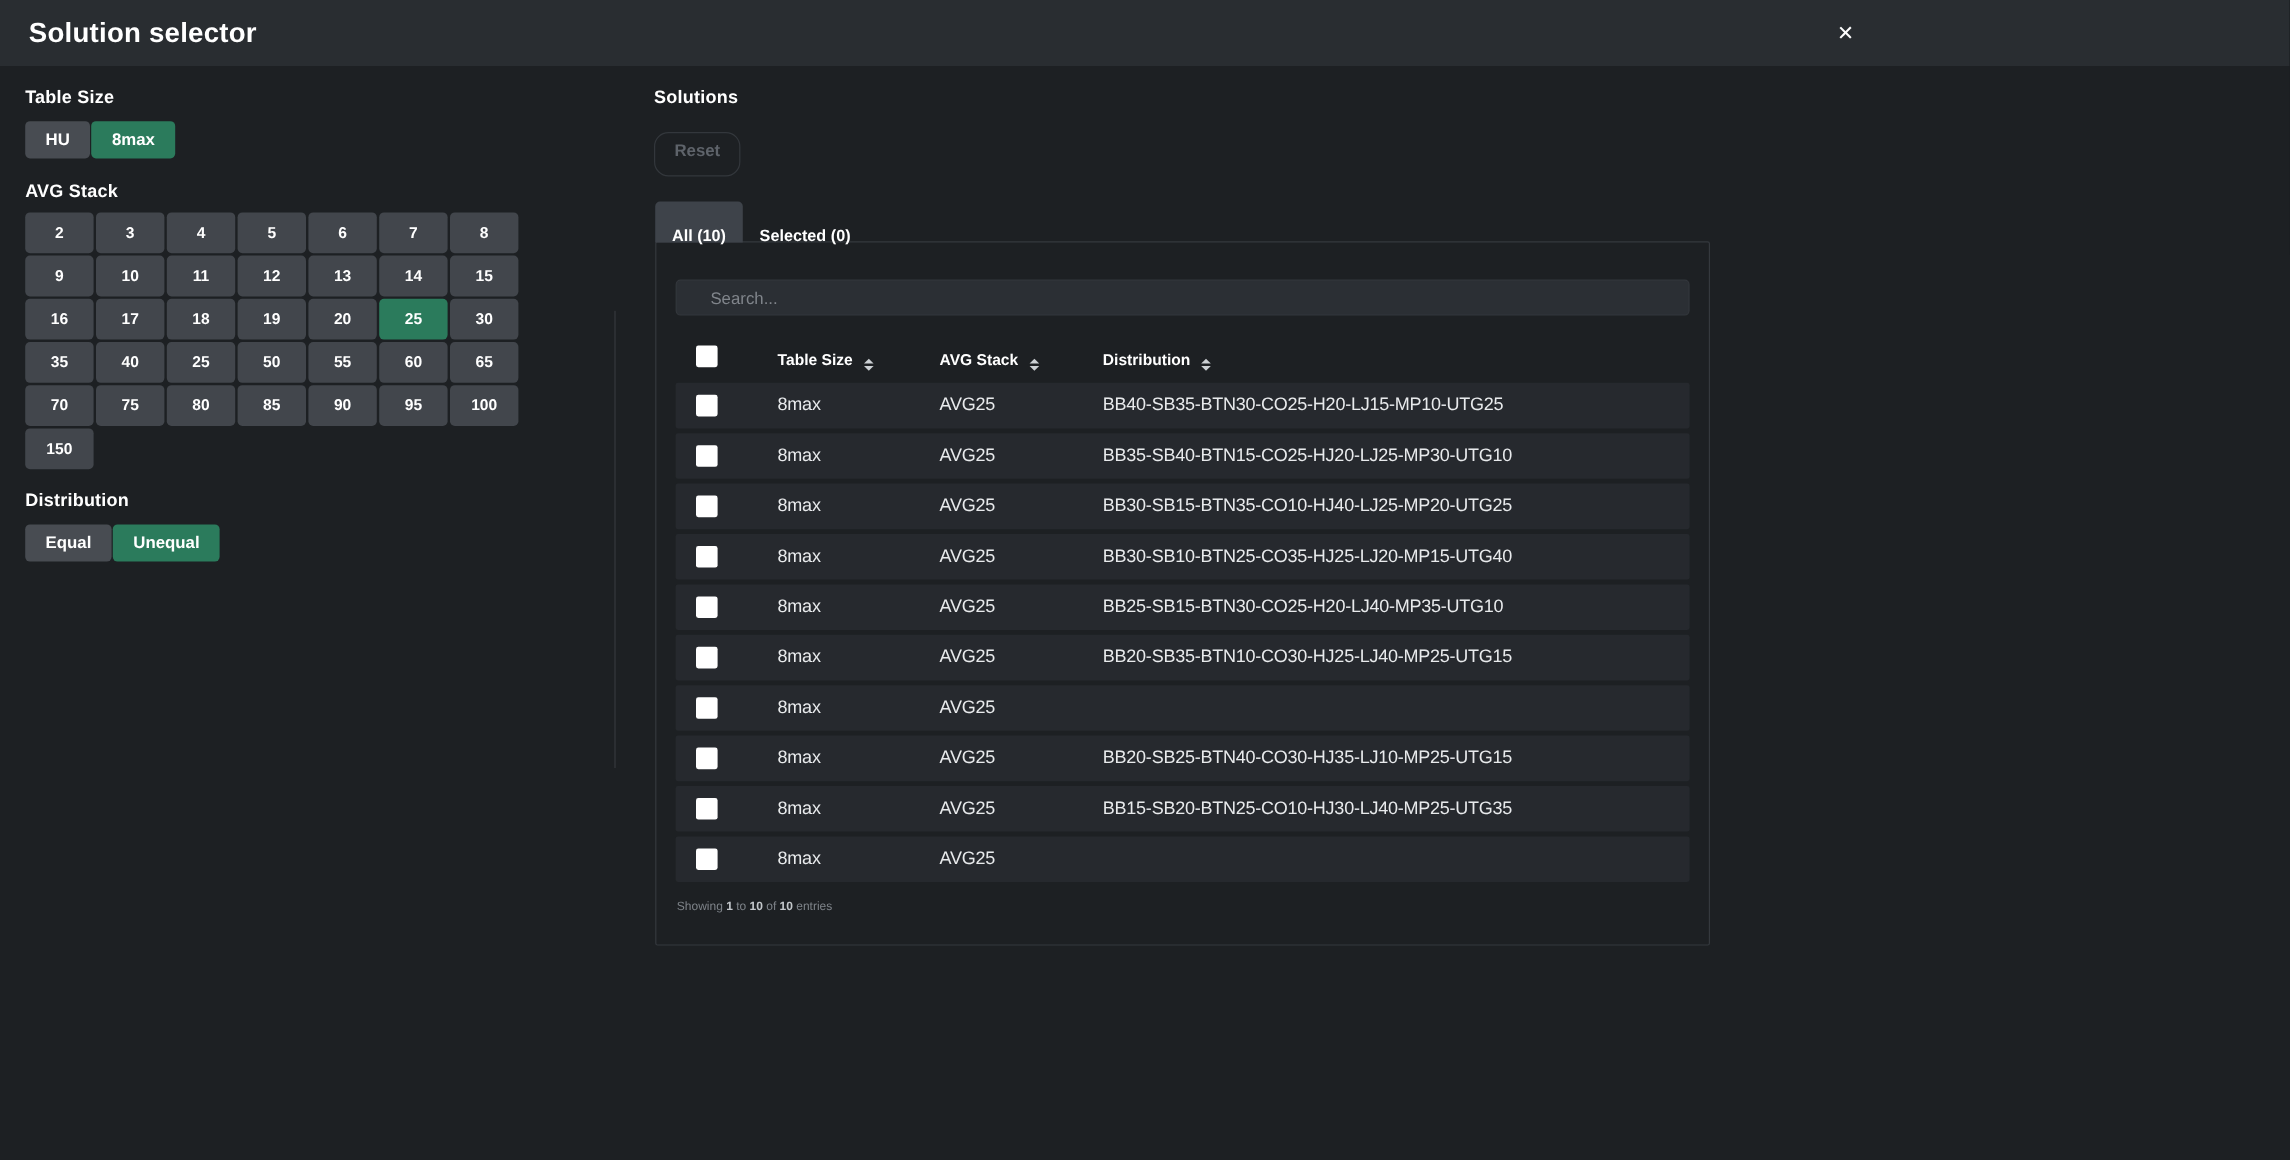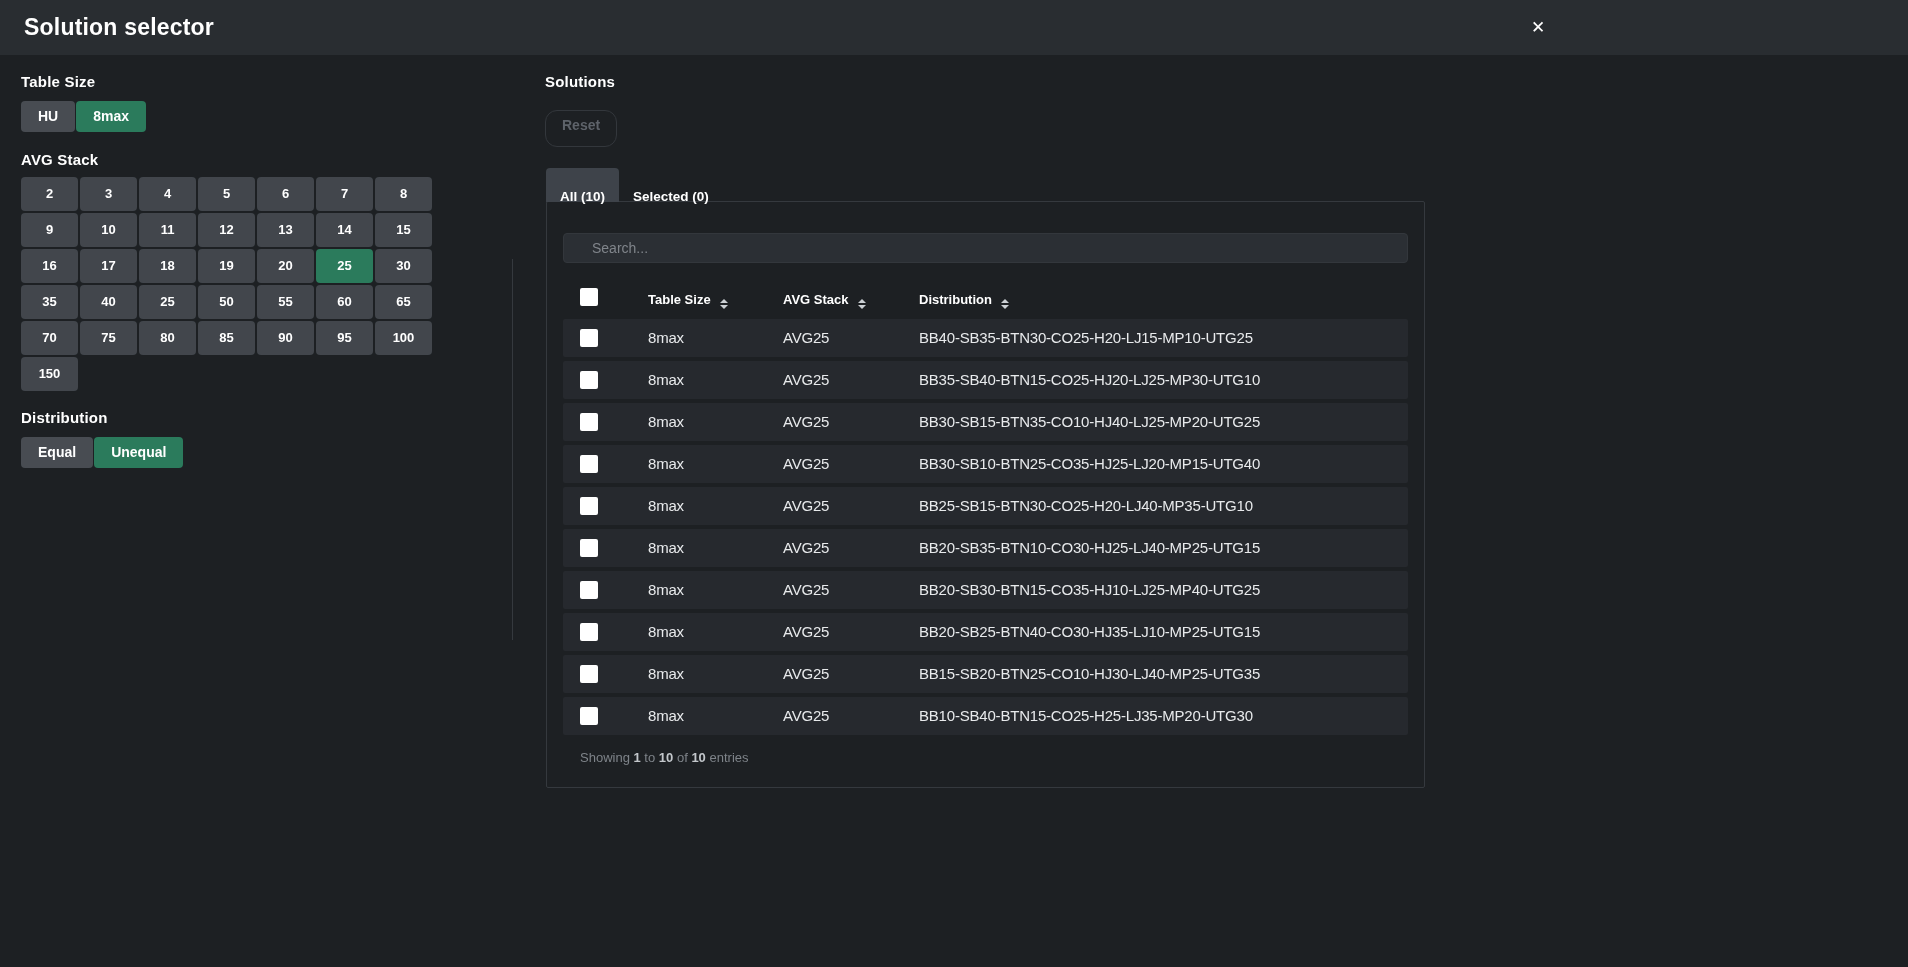--- a/index.html
+++ b/index.html
@@ -55,21 +55,21 @@
   .sort-icon i { display:block; width:0; height:0; border-left:4px solid transparent; border-right:4px solid transparent; }
   .sort-icon .up { border-bottom:4px solid #ccd0d4; }
   .sort-icon .down { border-top:4px solid #ccd0d4; }
 
   #rows { position:absolute; left:16px; top:117px; width:845px; }
   .trow { position:relative; height:38px; margin-bottom:4px; background:#26292e; border-radius:2px; cursor:pointer; }
   .trow .checkbox { position:absolute; left:17px; top:10px; }
   .cell { position:absolute; top:0; line-height:38px; font-size:15px; color:#e8eaec; white-space:nowrap; letter-spacing:-.2px; }
   .c-ts { left:85px; } .c-avg { left:220px; } .c-dist { left:356px; }
 
-  #table-footer { position:absolute; left:33px; top:548px; font-size:13px; color:#7e8389; }
+  #table-footer { position:absolute; left:17px; top:548px; font-size:10px; color:#7e8389; }
   #table-footer b { color:#c3c7cb; font-weight:bold; }
 </style>
 </head>
 <body>
 
 <div id="stage">
 
   <div id="header-bar">
     <div id="page-title">Solution selector</div>
     <div id="close-btn">✕</div>
@@ -190,39 +190,37 @@
         <div class="trow">
           <div class="checkbox"></div>
           <span class="cell c-ts">8max</span>
           <span class="cell c-avg">AVG25</span>
           <span class="cell c-dist">BB20-SB35-BTN10-CO30-HJ25-LJ40-MP25-UTG15</span>
         </div>
         <div class="trow">
           <div class="checkbox"></div>
           <span class="cell c-ts">8max</span>
           <span class="cell c-avg">AVG25</span>
-          <span class="cell c-dist">BB20-SB30-BTN15-CO35-HJ10-LJ25-MP40-UTG25</span>
         </div>
         <div class="trow">
           <div class="checkbox"></div>
           <span class="cell c-ts">8max</span>
           <span class="cell c-avg">AVG25</span>
           <span class="cell c-dist">BB20-SB25-BTN40-CO30-HJ35-LJ10-MP25-UTG15</span>
         </div>
         <div class="trow">
           <div class="checkbox"></div>
           <span class="cell c-ts">8max</span>
           <span class="cell c-avg">AVG25</span>
           <span class="cell c-dist">BB15-SB20-BTN25-CO10-HJ30-LJ40-MP25-UTG35</span>
         </div>
         <div class="trow">
           <div class="checkbox"></div>
           <span class="cell c-ts">8max</span>
           <span class="cell c-avg">AVG25</span>
-          <span class="cell c-dist">BB10-SB40-BTN15-CO25-H25-LJ35-MP20-UTG30</span>
         </div>
       </div>
 
     <div id="table-footer">
       <span>Showing</span>
       <b>1</b>
       <span>to</span>
       <b>10</b>
       <span>of</span>
       <b>10</b>

